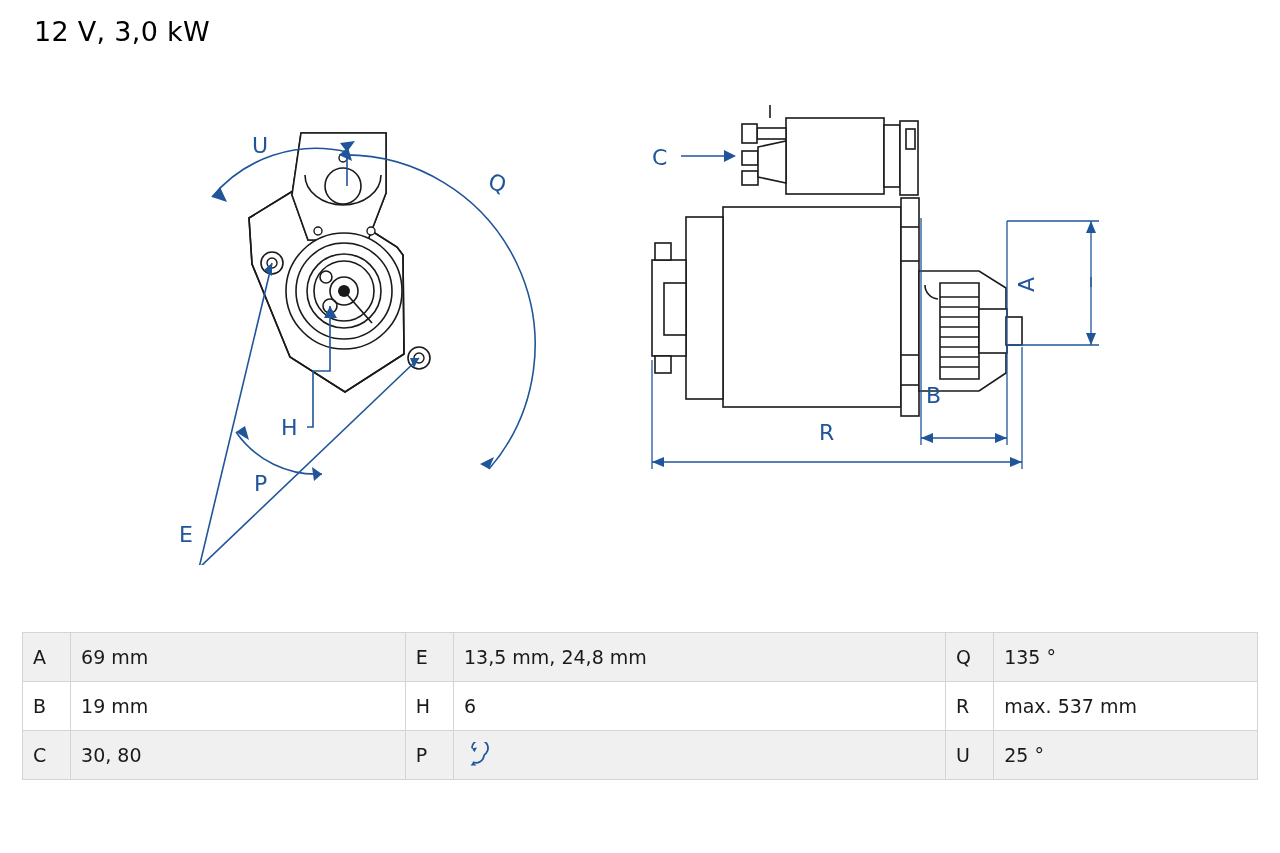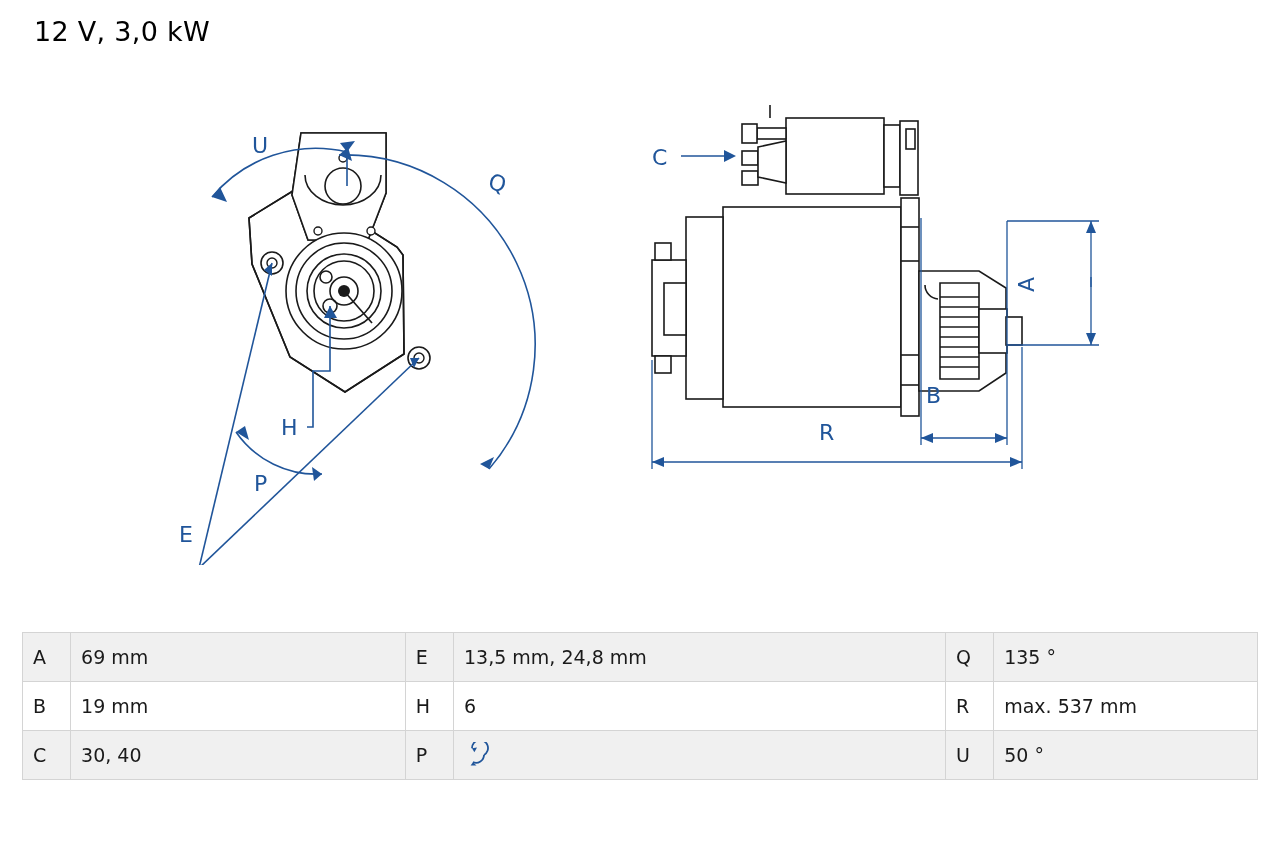--- a/index.html
+++ b/index.html
@@ -270,31 +270,31 @@
       <tr class="even">
         <td class="key k1">B</td>
         <td class="val v1">19 mm</td>
         <td class="key k2">H</td>
         <td class="val v2">6</td>
         <td class="key k3">R</td>
         <td class="val v3">max. 537 mm</td>
       </tr>
       <tr class="odd">
         <td class="key k1">C</td>
-        <td class="val v1">30, 40</td>
+        <td class="val v1">30, 80</td>
         <td class="key k2">P</td>
         <td class="val v2">
           <span class="rot-icon">
             <svg width="26" height="26" viewBox="0 0 26 26">
               <path d="M20,13 A8,8 0 1 0 8,6.2" fill="none" stroke="#20559a" stroke-width="1.8"></path>
               <path d="M8,6.2 L13,5.4 L10.4,10.2 Z" fill="#20559a"></path>
               <path d="M20,13 A8,8 0 0 1 9,20.2" fill="none" stroke="#20559a" stroke-width="1.8"></path>
               <path d="M9,20.2 L12.5,23.6 L6.6,23.4 Z" fill="#20559a"></path>
             </svg>
           </span>
         </td>
         <td class="key k3">U</td>
-        <td class="val v3">50 °</td>
+        <td class="val v3">25 °</td>
       </tr>
     </tbody>
   </table>
 
 </div>
 
 </body></html>

